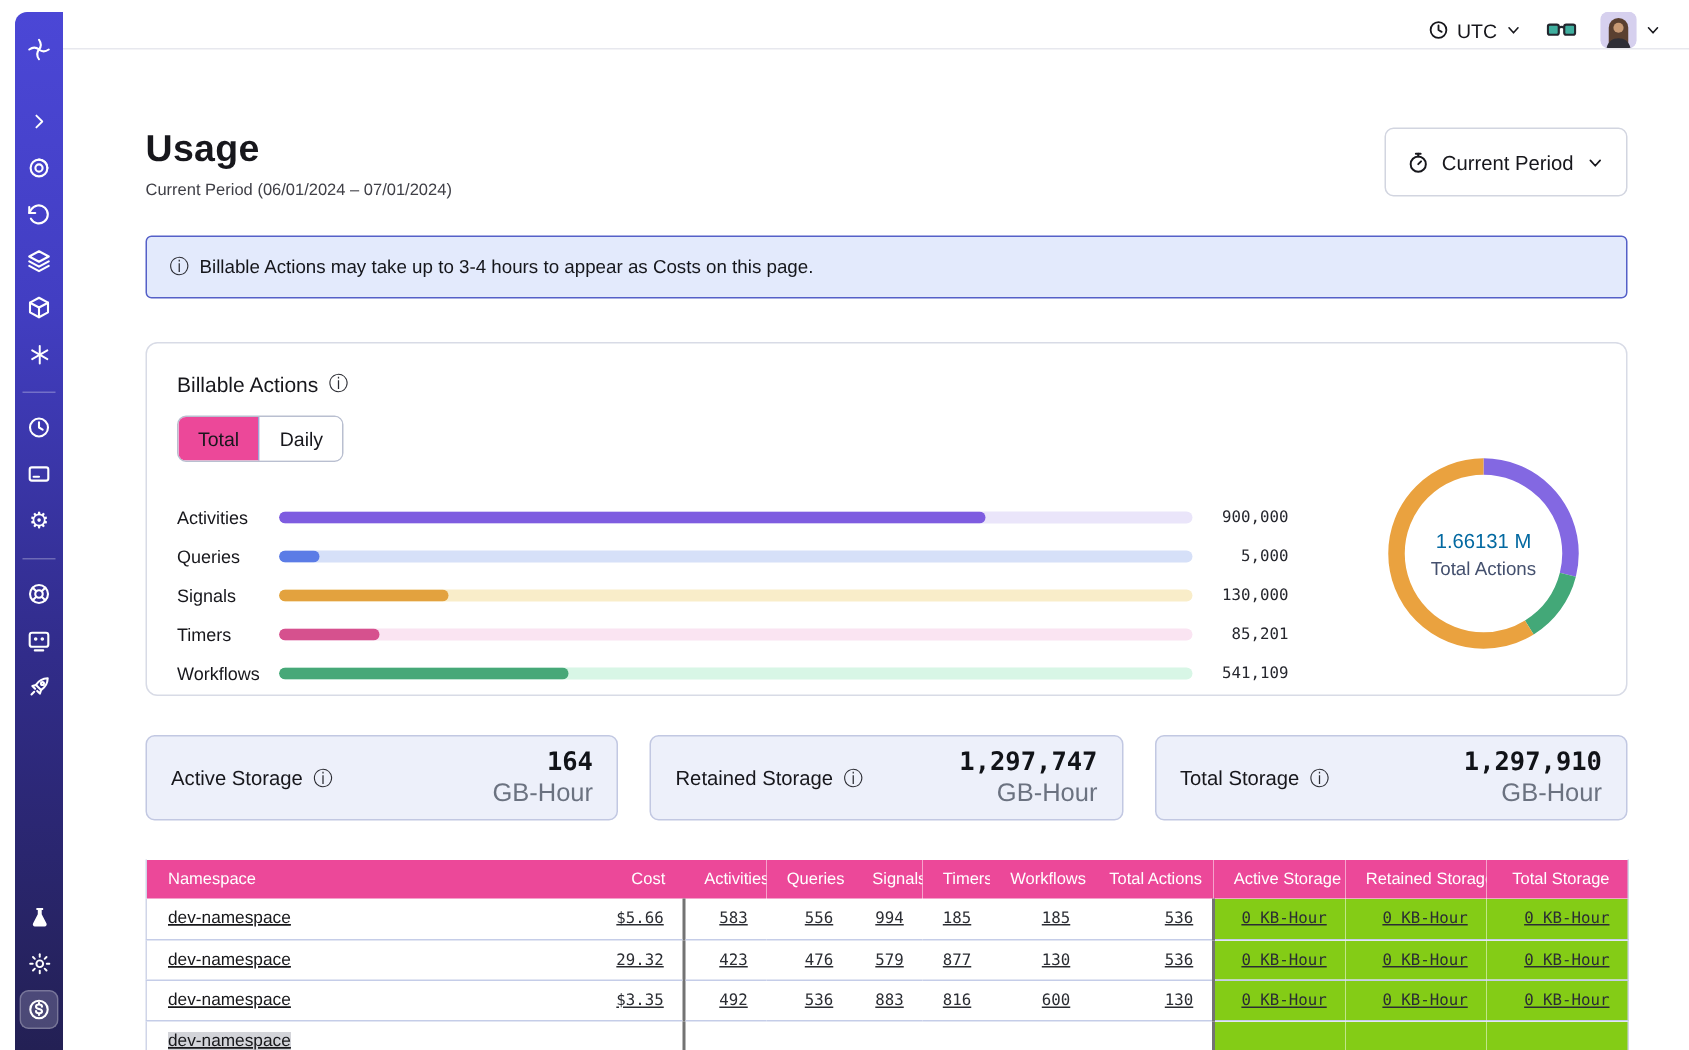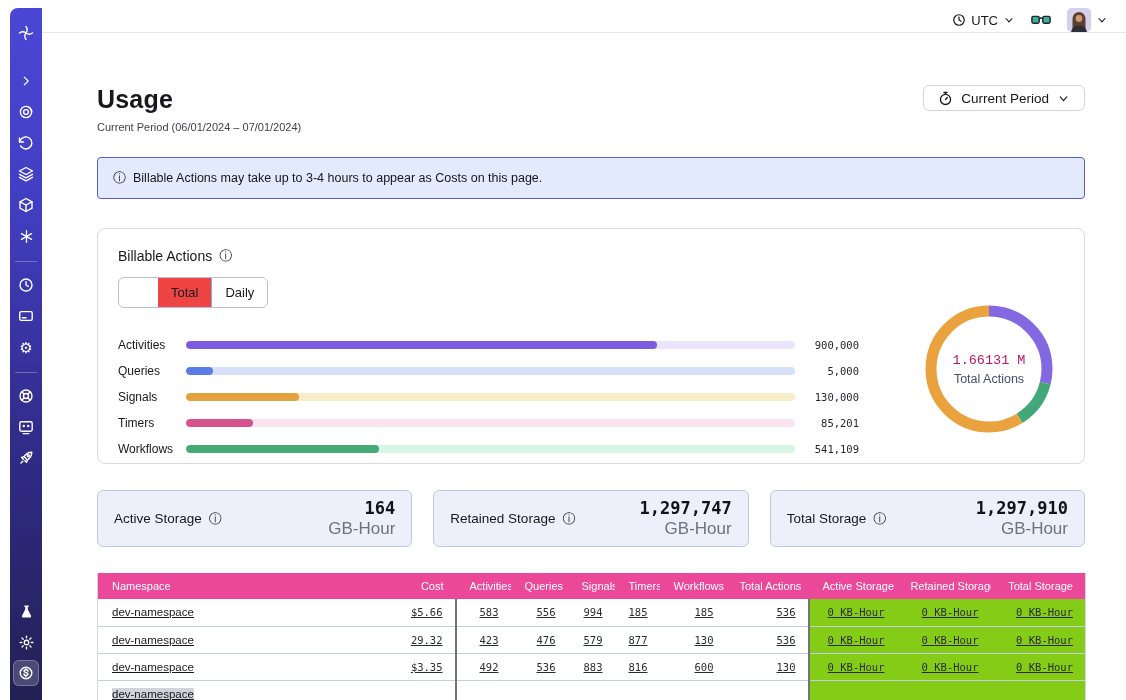--- a/index.html
+++ b/index.html
@@ -27,50 +27,50 @@
   .tz { display:flex; align-items:center; gap:5px; font-size:13px; color:#17171c; cursor:pointer; }
   .iconbtn { display:flex; align-items:center; cursor:pointer; }
   .user { display:flex; align-items:center; gap:5px; cursor:pointer; }
   .avatar { width:24px; height:24px; border-radius:5px; overflow:hidden; background:#d6d0ee; }
 
   
   .content { padding:52px 41px 0 55px; }
   .page-head { display:flex; justify-content:space-between; align-items:flex-start; }
   h1 { font-size:25px; font-weight:700; letter-spacing:.2px; }
   .subtitle { font-size:11px; color:#3f3f46; margin-top:7px; }
-  .period-btn { display:flex; align-items:center; gap:8px; height:26px; padding:0 14px;
+  .period-btn { display:flex; align-items:center; gap:8px; height:46px; padding:0 14px;
     border:1px solid #d2d5e0; border-radius:6px; background:#fff; font-size:13.5px;
     font-weight:500; color:#17171c; cursor:pointer; }
 
   .banner { margin-top:24px; height:42px; background:#e3eafc; border:1px solid #5560c8;
     border-radius:4px; display:flex; align-items:center; padding:0 15px; font-size:12.5px; color:#15161b; }
   .banner .info-glyph { margin-right:7px; }
   .info-glyph { font-size:13px; color:#2b2c33; font-style:normal; }
 
   
   .card { margin-top:29px; border:1px solid #d8dbe6; border-radius:8px; background:#fff;
     position:relative; height:236px; padding:18px 20px; }
   .card-title { font-size:14px; font-weight:500; display:flex; align-items:center; gap:7px; }
   .tabs { display:inline-flex; margin-top:12px; border:1px solid #b9bfd0; border-radius:6px; overflow:hidden; }
   .tab { min-width:54px; padding:0 13px; height:29px; display:flex; align-items:center; justify-content:center;
     font-size:13px; background:#fff; color:#17171c; cursor:pointer; }
-  .tab.active { background:#ef4444; border-right:1px solid #98a6d8;margin-left:39px; }
+  .tab.active { background:#ec4899; border-right:1px solid #98a6d8; }
 
   .bars { margin-top:24px; margin-right:205px; }
   .bar-row { display:flex; align-items:center; height:26px; }
   .bar-label { width:68px; font-size:12px; color:#17171c; flex:0 0 68px; }
   .bar-track { flex:1; height:8px; border-radius:4px; position:relative; overflow:hidden; }
   .bar-fill { position:absolute; left:0; top:0; bottom:0; border-radius:4px; }
   .bar-value { width:64px; flex:0 0 64px; text-align:right;
     font-family:"DejaVu Sans Mono", monospace; font-size:10.5px; color:#26272e; }
 
   .donut-wrap { position:absolute; right:25px; top:70px; width:140px; height:140px; }
   .donut-center { position:absolute; inset:0; display:flex; flex-direction:column;
     align-items:center; justify-content:center; gap:4px; text-align:center; }
-  .donut-value { font-family:Liberation Mono, monospace; font-size:13.5px; color:#be185d; }
+  .donut-value { font-family:Liberation Sans, sans-serif; font-size:13.5px; color:#0369a1; }
   .donut-label { font-size:12.5px; color:#44506e; }
 
   
   .storage-row { margin-top:26px; display:flex; gap:21px; }
   .storage-card { flex:1; height:57px; background:#edf0fa; border:1px solid #c2c8e2; border-radius:6px;
     display:flex; align-items:center; justify-content:space-between; padding:0 16px; }
   .storage-label { font-size:13.5px; color:#17171c; display:flex; align-items:center; gap:7px; }
   .storage-right { text-align:right; }
   .storage-value { font-family:"DejaVu Sans Mono", monospace; font-size:17px; font-weight:700; color:#111318; }
   .storage-unit { font-size:17px; color:#6b7280; margin-top:1px; }

